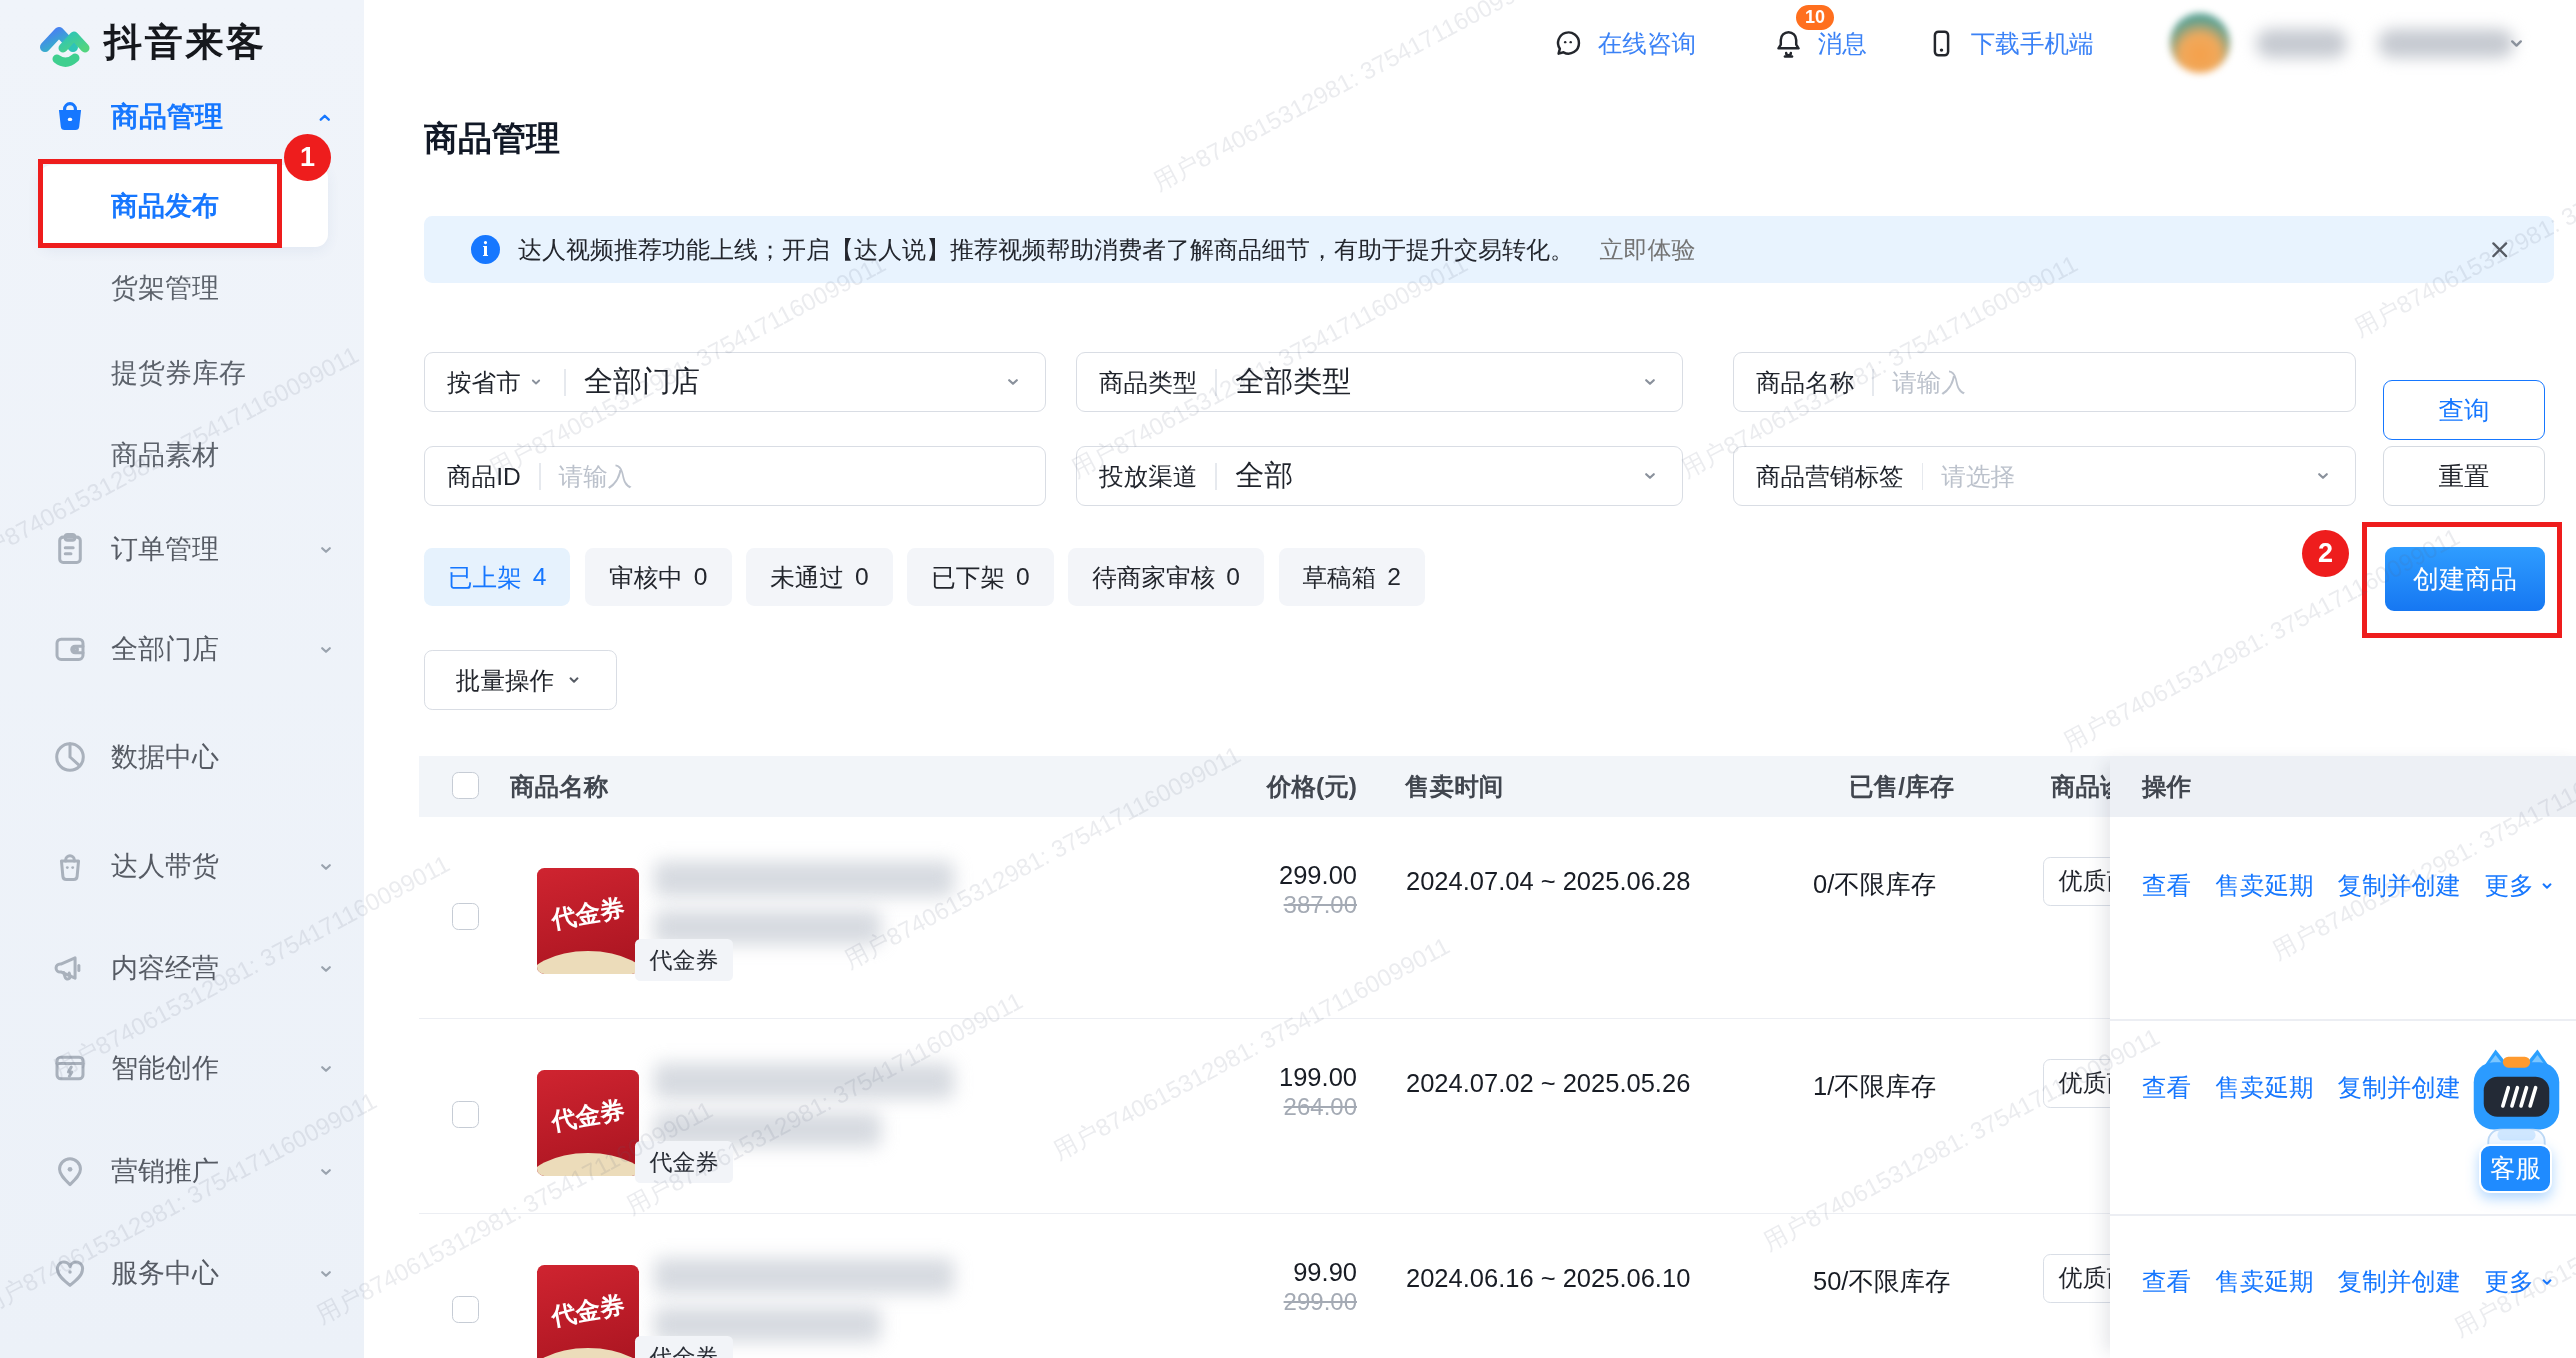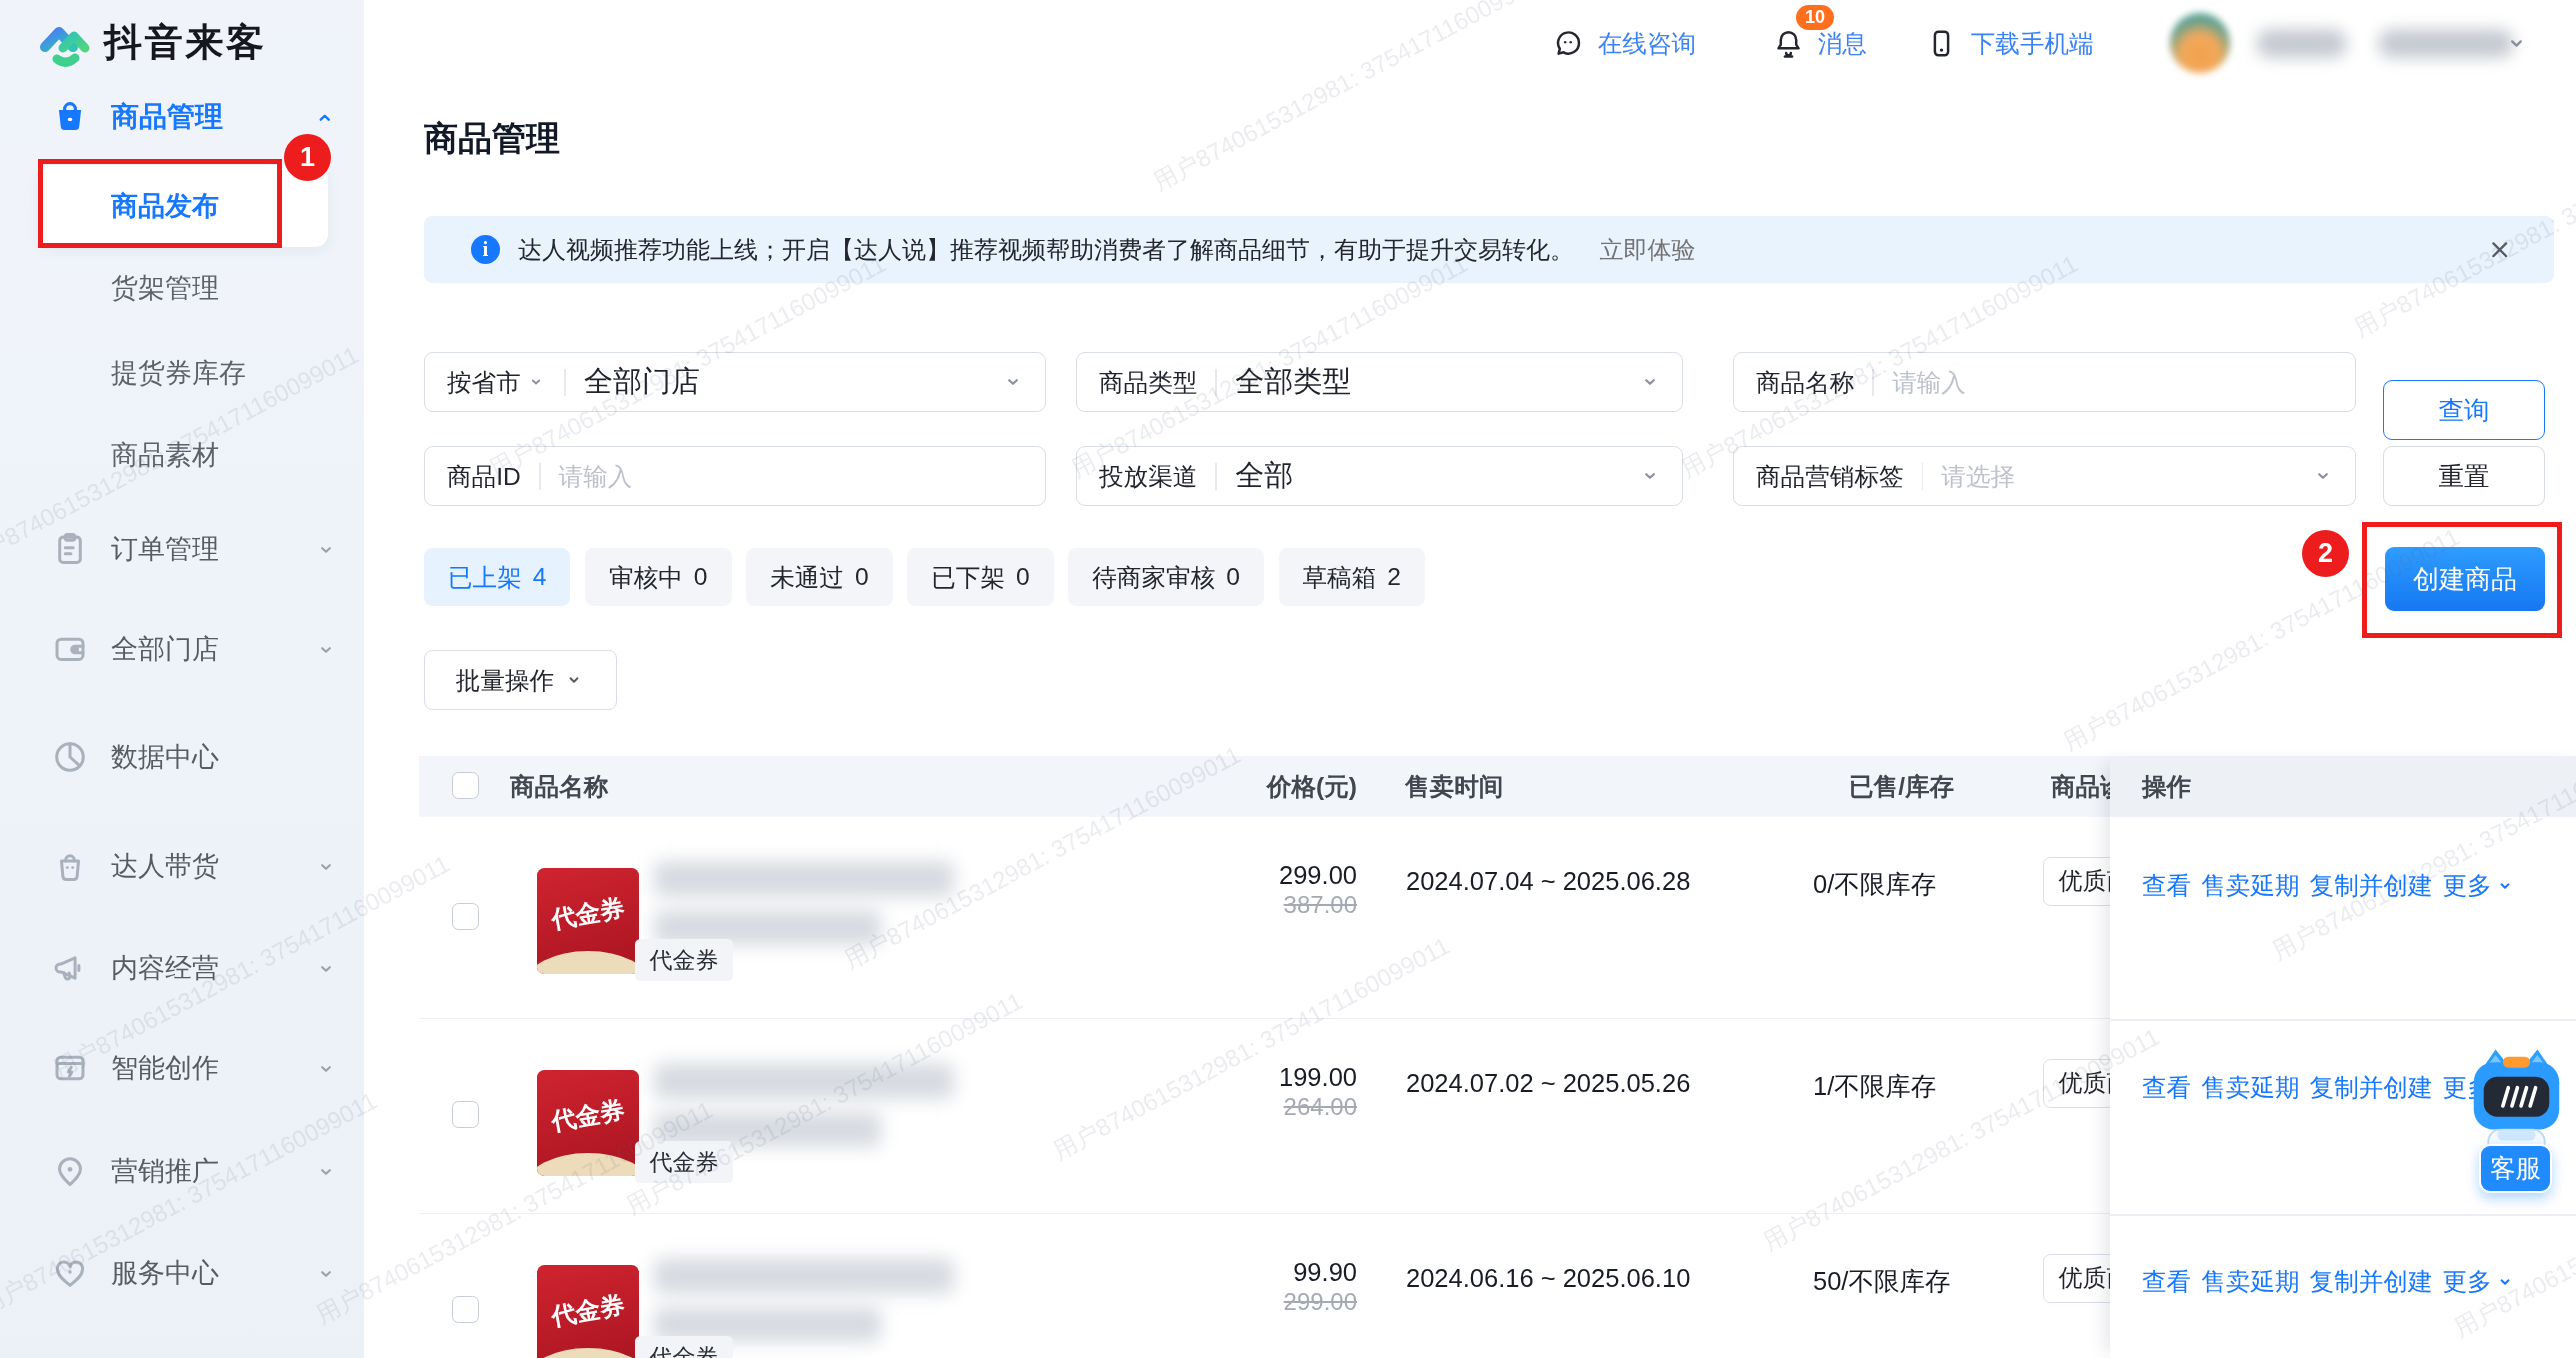--- a/index.html
+++ b/index.html
@@ -130,21 +130,21 @@
   .period, .stock { position:absolute; top:50px; font-size:25.5px; color:#181c24; white-space:nowrap; }
   .period { left:987px; } .stock { left:1394px; }
   .qtag { position:absolute; left:1624px; top:40px; height:49px; line-height:45px; padding:0 14.6px;
     border:1.8px solid #d9dee6; border-radius:7.3px; font-size:24px; color:#23262d; background:#fff; white-space:nowrap; }
 
   
   #opcol { position:absolute; left:1746px; top:756px; width:483px; height:603px; background:#fff;
     box-shadow:-12.7px 0 16.4px -7.3px rgba(40,50,70,.12); z-index:10; }
   #opcol .ophead { position:absolute; left:0; top:0; width:466px; height:61px; background:#edf0f5; }
   #opcol .ophead .th { left:32px; }
-  .op-row { position:absolute; left:32px; display:flex; gap:10px; align-items:center;justify-content:center; }
+  .op-row { position:absolute; left:32px; display:flex; gap:24px; align-items:center;justify-content:center; }
   .op-link { font-size:24.6px; color:#1677ff; cursor:pointer; white-space:nowrap; display:flex; align-items:center; }
   .op-link .ic { width:22px; height:22px; color:#1677ff; margin-left:1.8px; }
   .op-sep { position:absolute; left:0; width:466px; height:1.8px; background:#eceef3; }
 
   
   #bot { position:absolute; left:2097px; top:1042px; width:111px; height:146px; z-index:40; cursor:pointer; }
   #bot-label { position:absolute; left:2115px; top:1144px; width:73px; height:49px; background:#1f8bff;
     border:2.7px solid #fff; border-radius:11px; color:#fff; font-size:25.5px; display:flex; align-items:center;
     justify-content:center; z-index:41; cursor:pointer; box-shadow:0 5.5px 12.7px rgba(31,139,255,.35); }
 

